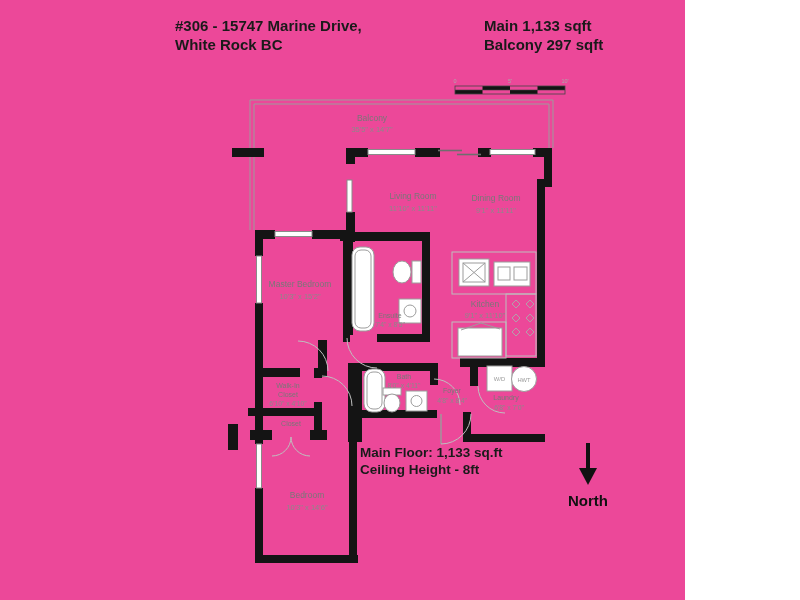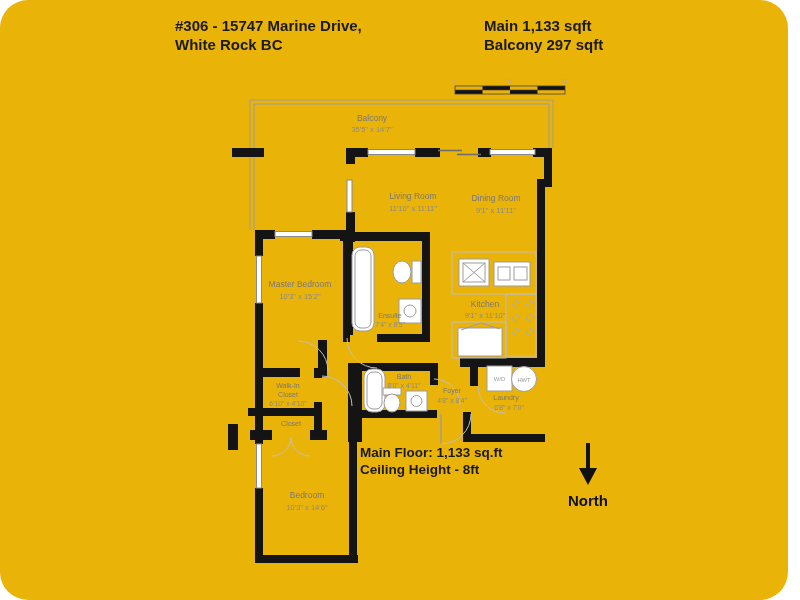--- a/index.html
+++ b/index.html
@@ -1,17 +1,17 @@
 <!DOCTYPE html>
 <html><head>
 <meta charset="utf-8">
 <style>
   html,body{margin:0;padding:0;background:#ffffff;}
-  .stage{position:relative;width:788px;height:600px;background:#eab308;overflow:hidden;
-         font-family:"Liberation Sans",sans-serif;border-radius:28px;}
+  .stage{position:relative;width:685px;height:600px;background:#ec4899;overflow:hidden;
+         font-family:"Liberation Sans",sans-serif;}
   svg text{font-family:"Liberation Sans",sans-serif;}
   .hdr{font-weight:bold;font-size:15px;fill:#1a1a1a;}
   .note{font-weight:bold;font-size:13.5px;fill:#1a1a1a;}
   .north{font-weight:bold;font-size:15px;fill:#111;}
   .rname{font-size:8.5px;fill:#787878;}
   .rdims{font-size:7.5px;fill:#8a8a8a;}
   .rname-sm{font-size:7px;fill:#787878;}
   .rdims-sm{font-size:6.8px;fill:#8a8a8a;}
   .fixlbl{font-size:5.8px;fill:#9a9a9a;}
   .scalelbl{font-size:5.5px;fill:#aaaaaa;}

